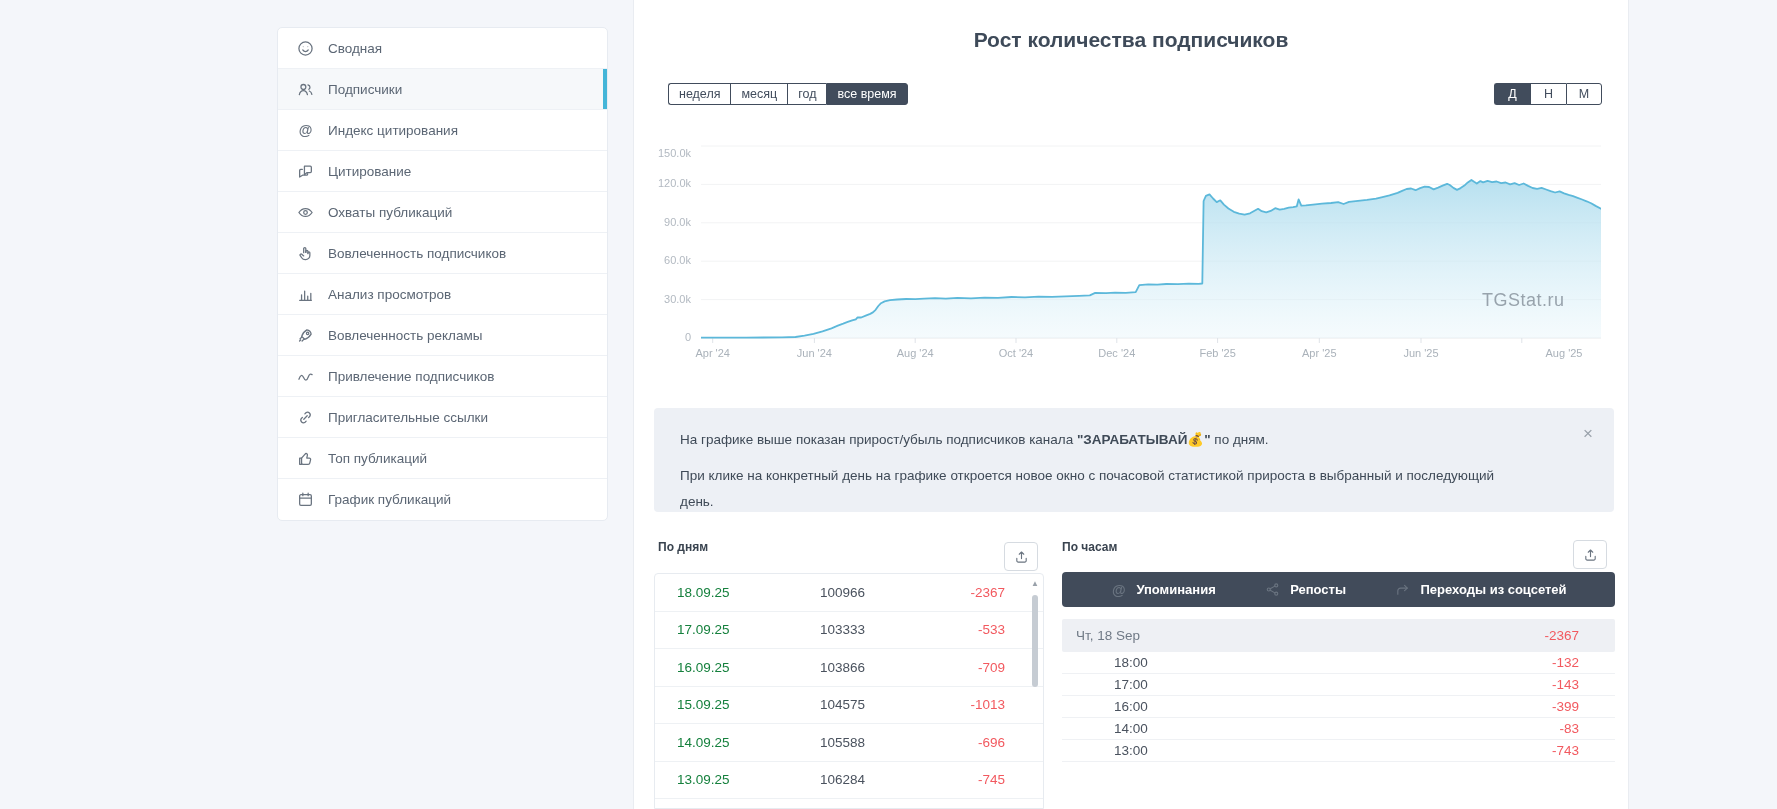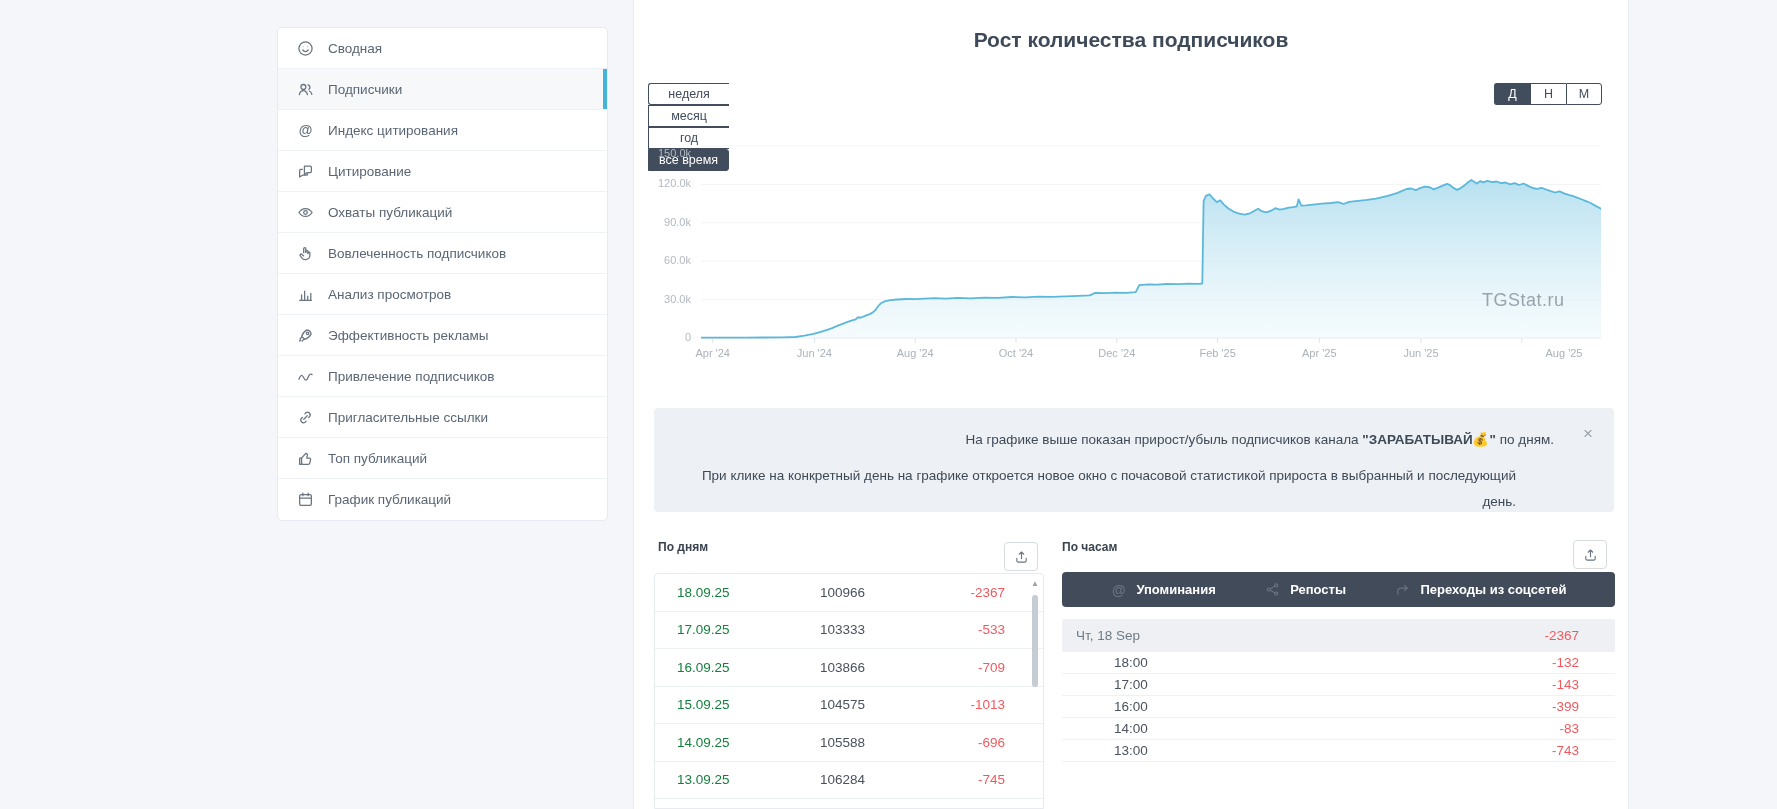--- a/index.html
+++ b/index.html
@@ -30,36 +30,36 @@
   .chart-title { position:absolute; top:28px; left:0; right:0; text-align:center;
     font-size:21px; font-weight:700; color:#3e4a59; }
 
   .btn-group { position:absolute; display:flex; }
   .btn { height:22px; line-height:20px; padding:0 10px; font-size:12.5px;
     color:#414c5c; background:#fff; border:1px solid #414c5c; border-right-width:0;
     cursor:pointer; white-space:nowrap; }
   .btn:first-child { border-radius:3px 0 0 3px; }
   .btn:last-child  { border-radius:0 3px 3px 0; border-right-width:1px; }
   .btn.active { background:#414c5c; color:#fff; border-color:#414c5c; }
-  .period-group { left:14px; top:83px;flex-direction:column; }
+  .period-group { left:34px; top:83px; }
   .granularity-group { left:860px; top:83px; }
   .granularity-group .btn { width:36px; padding:0; text-align:center; }
 
   
   .chart-area { position:absolute; left:67px; top:140px; width:900px; height:204px; cursor:pointer; }
   .y-label { position:absolute; left:5px; width:52px; text-align:right;
     font-size:11px; color:#b2b9c1; }
   .x-label { position:absolute; top:347px; width:64px; text-align:center;
     font-size:11px; color:#aab2ba; }
   .watermark { position:absolute; left:848px; top:290px; font-size:18px;
     color:#8a959f; opacity:.85; letter-spacing:.5px; }
 
   
   .infobox { position:absolute; left:20px; top:408px; width:960px; height:104px;
-    background:#edf0f5; border-radius:4px; font-size:13.5px; color:#3f4a57;text-align:right; }
+    background:#edf0f5; border-radius:4px; font-size:13.5px; color:#3f4a57; }
   .infobox .line1 { position:absolute; left:26px; top:23px; right:60px; }
   .infobox .line2 { position:absolute; left:26px; top:55px; width:836px; line-height:1.9; }
   .infobox .channel { font-weight:700; }
   .info-close { position:absolute; right:21px; top:16px; font-size:17px;
     color:#9aa2ab; cursor:pointer; }
 
   
   .section-title { position:absolute; font-size:12px; font-weight:700; color:#39434f; }
   .export-btn { position:absolute; width:34px; height:29px; background:#fff;
     border:1px solid #d6dbe1; border-radius:4px; display:flex; align-items:center;
@@ -169,21 +169,21 @@
         <span>Анализ просмотров</span>
       </div>
       <div class="nav-item">
         <span class="nav-icon">
           <svg viewBox="0 0 16 16" fill="none" stroke="currentColor" stroke-width="1.2" stroke-linecap="round" stroke-linejoin="round">
             <path d="M9.3 2.7c2.4.3 3.7 1.6 4 4-1.7 2.8-3.7 4.3-6.1 4.9L4.4 8.8c.6-2.4 2.1-4.4 4.9-6.1z"></path>
             <circle cx="10" cy="6" r="1.1"></circle>
             <path d="M4.6 9.4 2.8 11.2M6.6 11.4 4.8 13.2M3.4 12.2l-1 1"></path>
           </svg>
         </span>
-        <span>Эффективность рекламы</span>
+        <span>Вовлеченность рекламы</span>
       </div>
       <div class="nav-item">
         <span class="nav-icon">
           <svg viewBox="0 0 16 16" fill="none" stroke="currentColor" stroke-width="1.2" stroke-linecap="round" stroke-linejoin="round">
             <path d="M1.8 10.6c1.5-4.2 3-4.7 4.4-1.6 1.4 3.2 2.9 3.6 4.4-.5 1.1-3 2.3-3.1 3.6-2.3"></path>
           </svg>
         </span>
         <span>Привлечение подписчиков</span>
       </div>
       <div class="nav-item">

